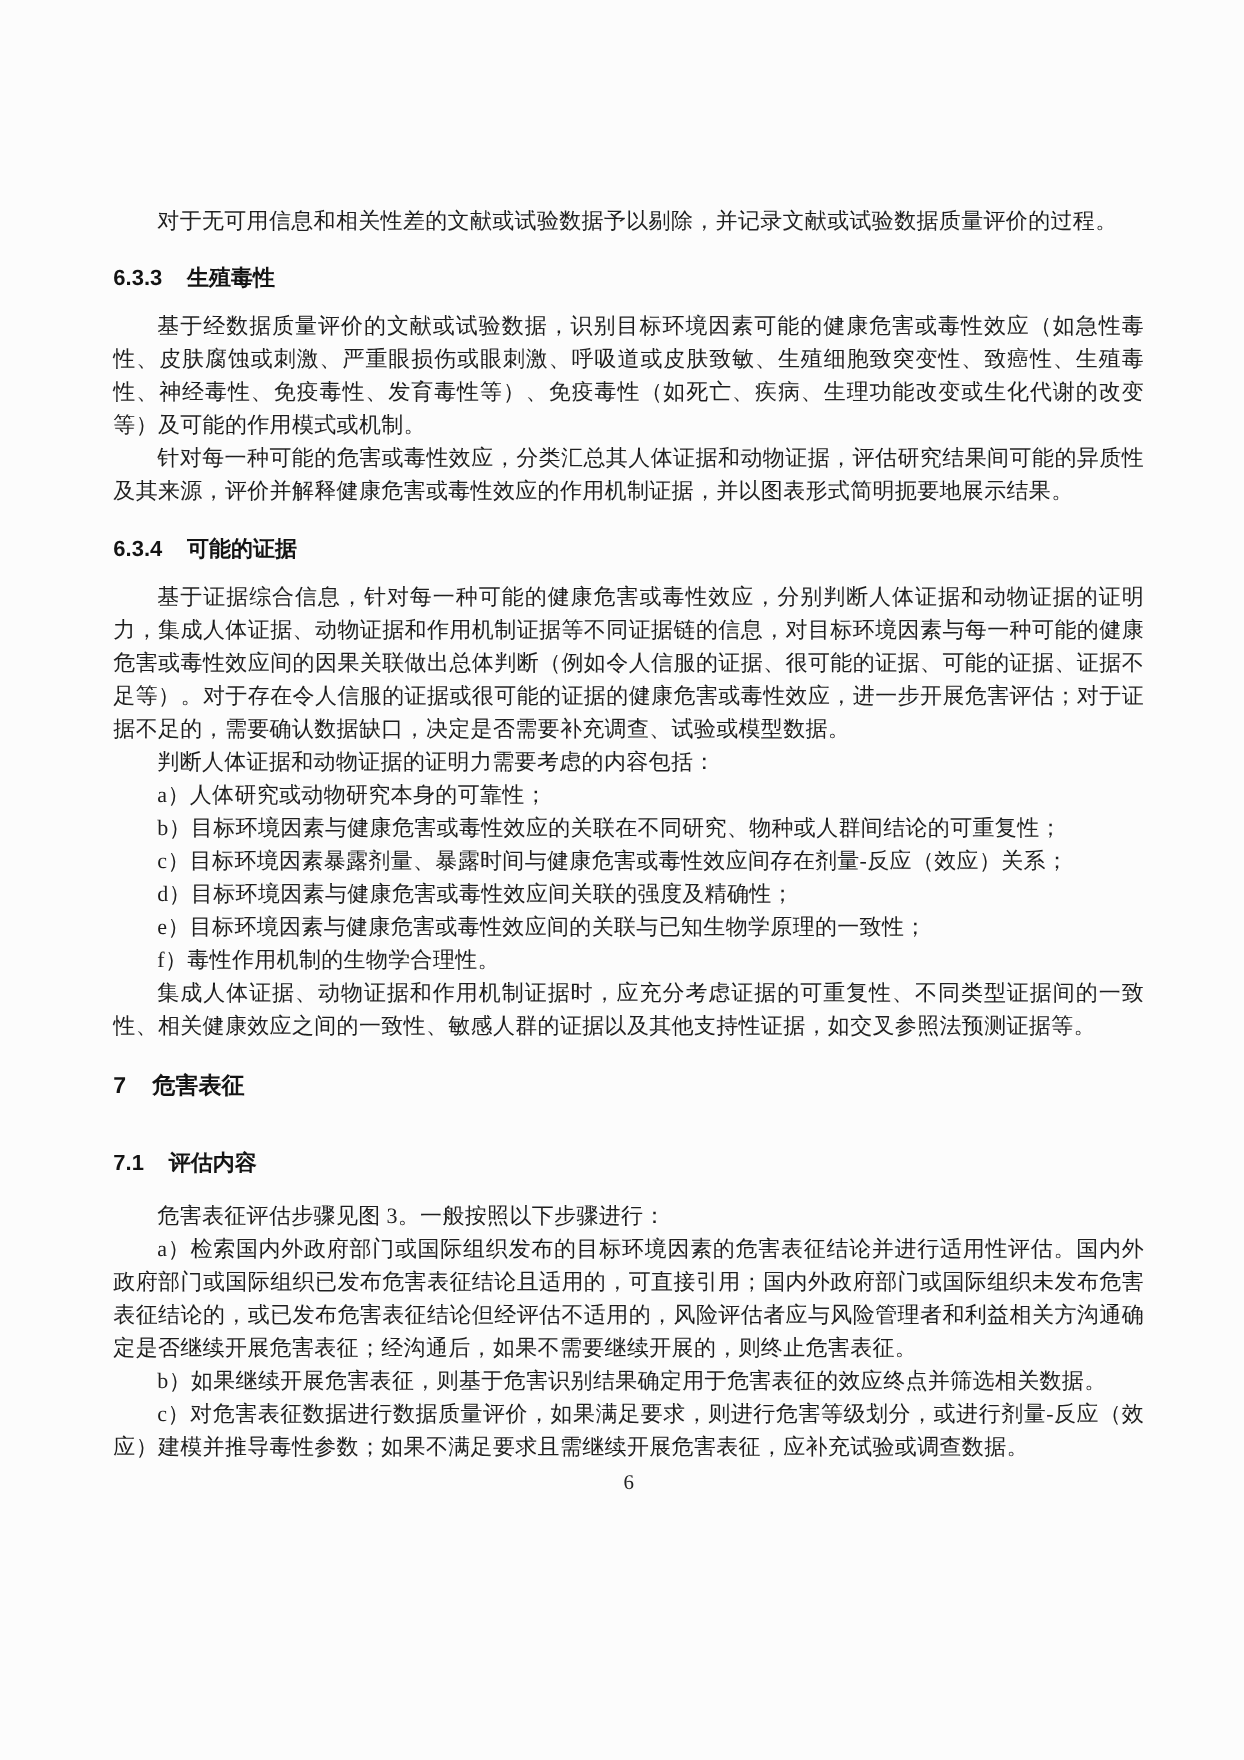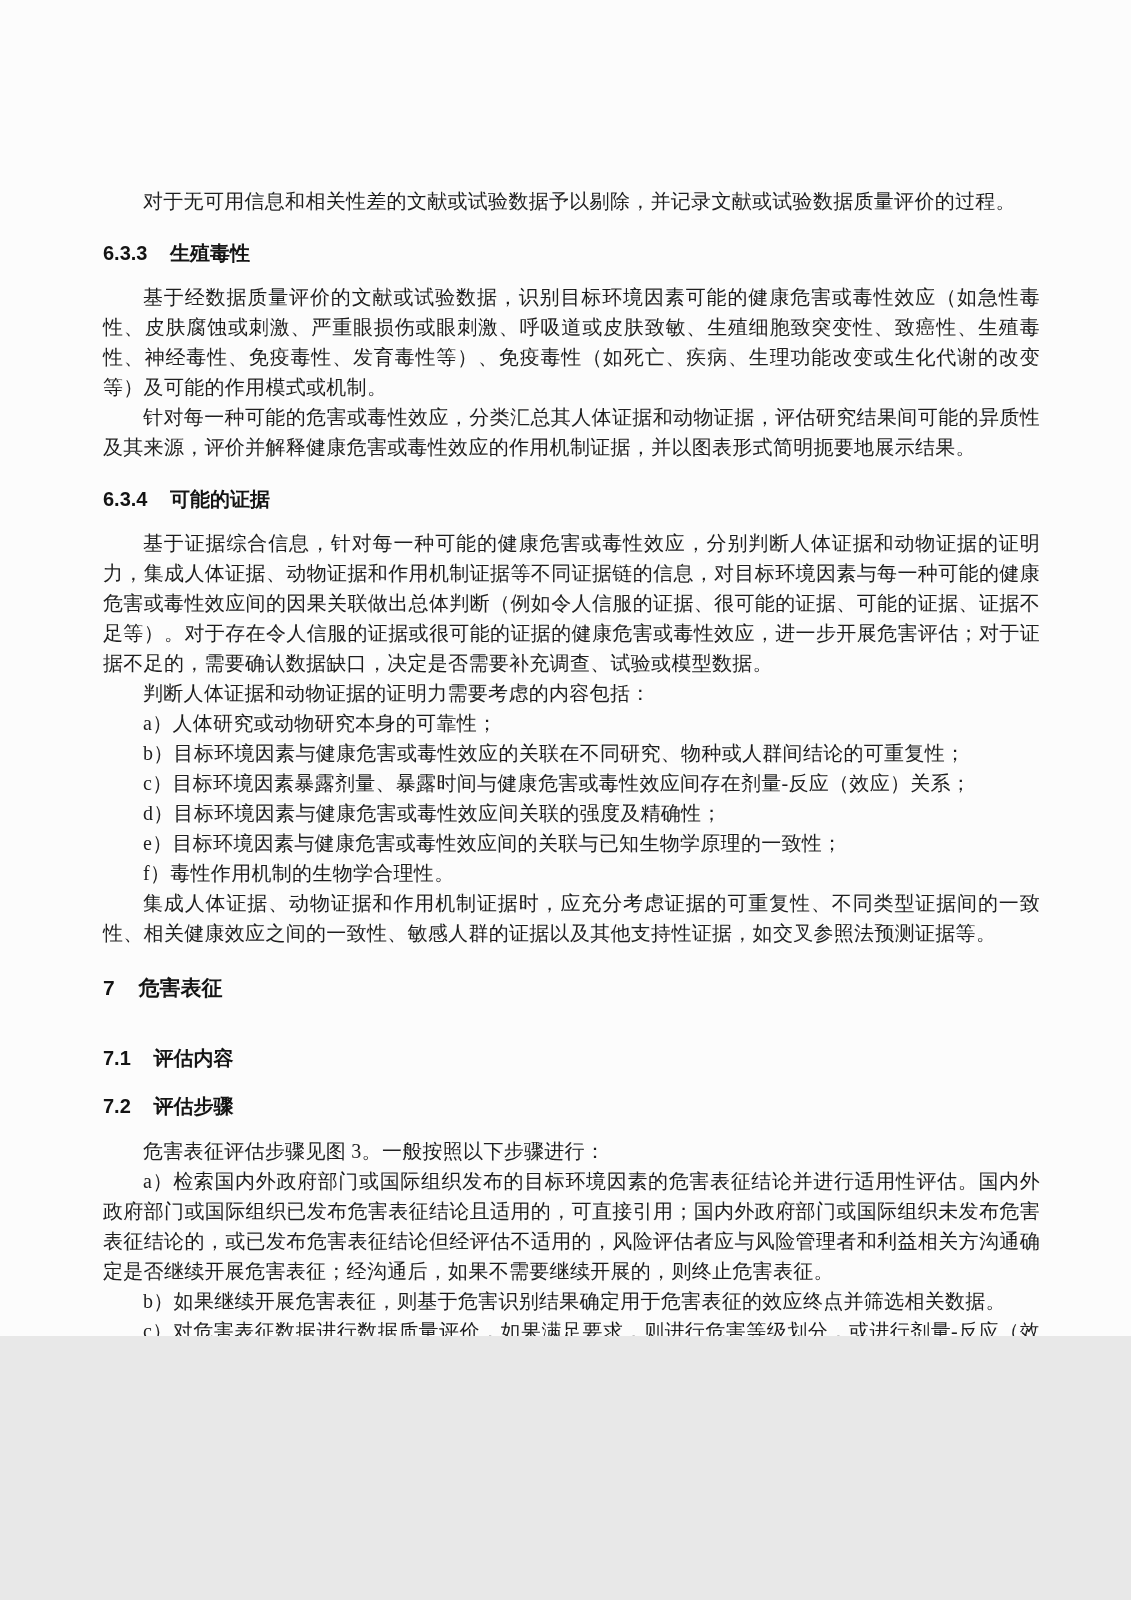--- a/index.html
+++ b/index.html
@@ -3,21 +3,21 @@
 <meta charset="utf-8">
 <style>
   html, body {
     margin: 0;
     padding: 0;
     background: #e8e8e8;
   }
   .page {
     position: relative;
     width: 1131px;
-    height: 1336px;
+    height: 1600px;
     margin: 0 auto;
     background: #fcfcfc;
     color: #1e1e1e;
     box-sizing: border-box;
     overflow: hidden;
   }
   .content {
     box-sizing: border-box;
     padding: 186px 91px 0 103px;
   }
@@ -103,24 +103,20 @@
       <span class="h-num">7</span>
       <span class="h-title">危害表征</span>
     </h2>
 
     <h3 class="sub-after-chapter">
       <span class="h-num">7.1</span>
       <span class="h-title">评估内容</span>
     </h3>
 
 
-    <h3 class="tight">
-      <span class="h-num">7.2</span>
-      <span class="h-title">评估步骤</span>
-    </h3>
 
     <p>危害表征评估步骤见图 3。一般按照以下步骤进行：</p>
     <p class="list-item">a）检索国内外政府部门或国际组织发布的目标环境因素的危害表征结论并进行适用性评估。国内外政府部门或国际组织已发布危害表征结论且适用的，可直接引用；国内外政府部门或国际组织未发布危害表征结论的，或已发布危害表征结论但经评估不适用的，风险评估者应与风险管理者和利益相关方沟通确定是否继续开展危害表征；经沟通后，如果不需要继续开展的，则终止危害表征。</p>
     <p class="list-item">b）如果继续开展危害表征，则基于危害识别结果确定用于危害表征的效应终点并筛选相关数据。</p>
     <p class="list-item">c）对危害表征数据进行数据质量评价，如果满足要求，则进行危害等级划分，或进行剂量-反应（效应）建模并推导毒性参数；如果不满足要求且需继续开展危害表征，应补充试验或调查数据。</p>
 
     <div class="page-num">6</div>
   </div>
 </div>
 

